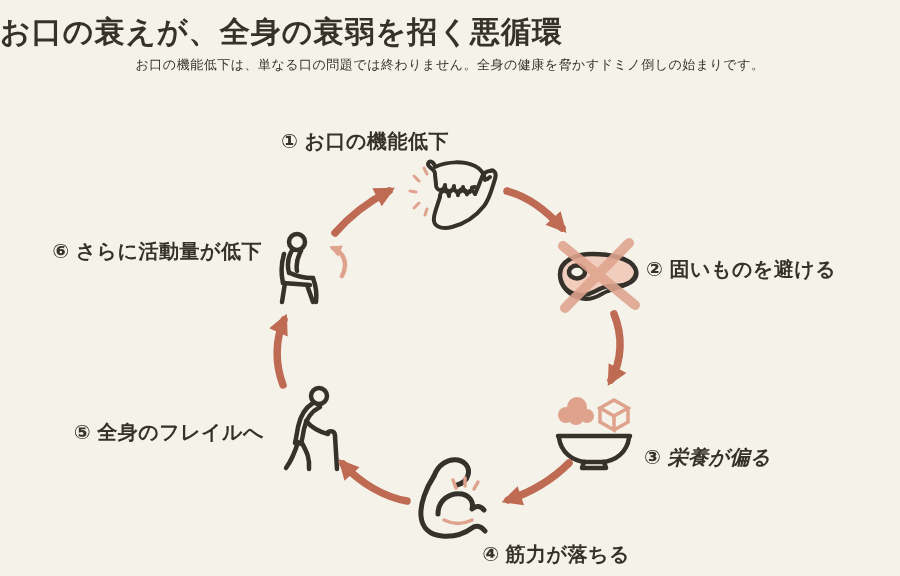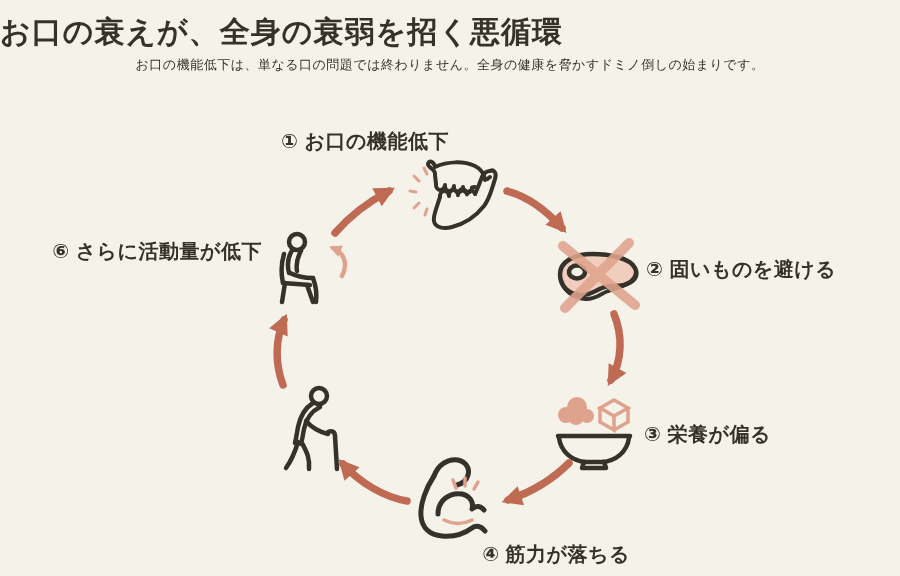--- a/index.html
+++ b/index.html
@@ -29,21 +29,21 @@
     text-align:center;font-size:13px;font-weight:500;
     letter-spacing:0.5px;color:var(--ink);
   }
   .step-label{
     position:absolute;font-size:20px;font-weight:700;
     letter-spacing:0.5px;color:var(--ink);white-space:nowrap;
   }
   .step-label .num{margin-right:6px;font-weight:600;}
   .lbl-1{left:281px;top:128px;width:350px;text-align:left;}
   .lbl-2{left:646px;top:256px;text-align:left;}
-  .lbl-3{left:644px;top:421px;text-align:center;}
+  .lbl-3{left:644px;top:444px;text-align:center;font-style:italic;}
   .lbl-4{left:280px;top:541px;width:350px;text-align:right;}
   .lbl-5{left:14px;top:419px;width:250px;text-align:right;}
   .lbl-6{left:12px;top:238px;width:250px;text-align:right;}
   svg{position:absolute;overflow:visible;}
   .stroke-ink{stroke:var(--ink);fill:none;stroke-linecap:round;stroke-linejoin:round;}
   .stroke-accent{stroke:var(--accent);fill:none;stroke-linecap:round;}
   .stroke-accent-light{stroke:var(--accent-light);fill:none;stroke-linecap:round;}
   .fill-accent-light{fill:var(--accent-light);stroke:none;}
   .fill-bg{fill:var(--background);}
   .fill-pale{fill:var(--accent-pale);}
@@ -73,20 +73,23 @@
   </div>
   <div class="step-label lbl-2">
     <span class="num">②</span><span>固いものを避ける</span>
   </div>
   <div class="step-label lbl-3">
     <span class="num">③</span><span>栄養が偏る</span>
   </div>
   <div class="step-label lbl-4">
     <span class="num">④</span><span>筋力が落ちる</span>
   </div>
+  <div class="step-label lbl-5">
+    <span class="num">⑤</span><span>全身のフレイルへ</span>
+  </div>
   <div class="step-label lbl-6">
     <span class="num">⑥</span><span>さらに活動量が低下</span>
   </div>
 
   <svg style="left:406px;top:154px" width="96" height="80" viewBox="0 0 96 80">
 
     <g class="stroke-accent-light" stroke-width="3">
       <path d="M21,20 L18,14"></path>
       <path d="M13,27 L8,22"></path>
       <path d="M10,38 L4,37"></path>

